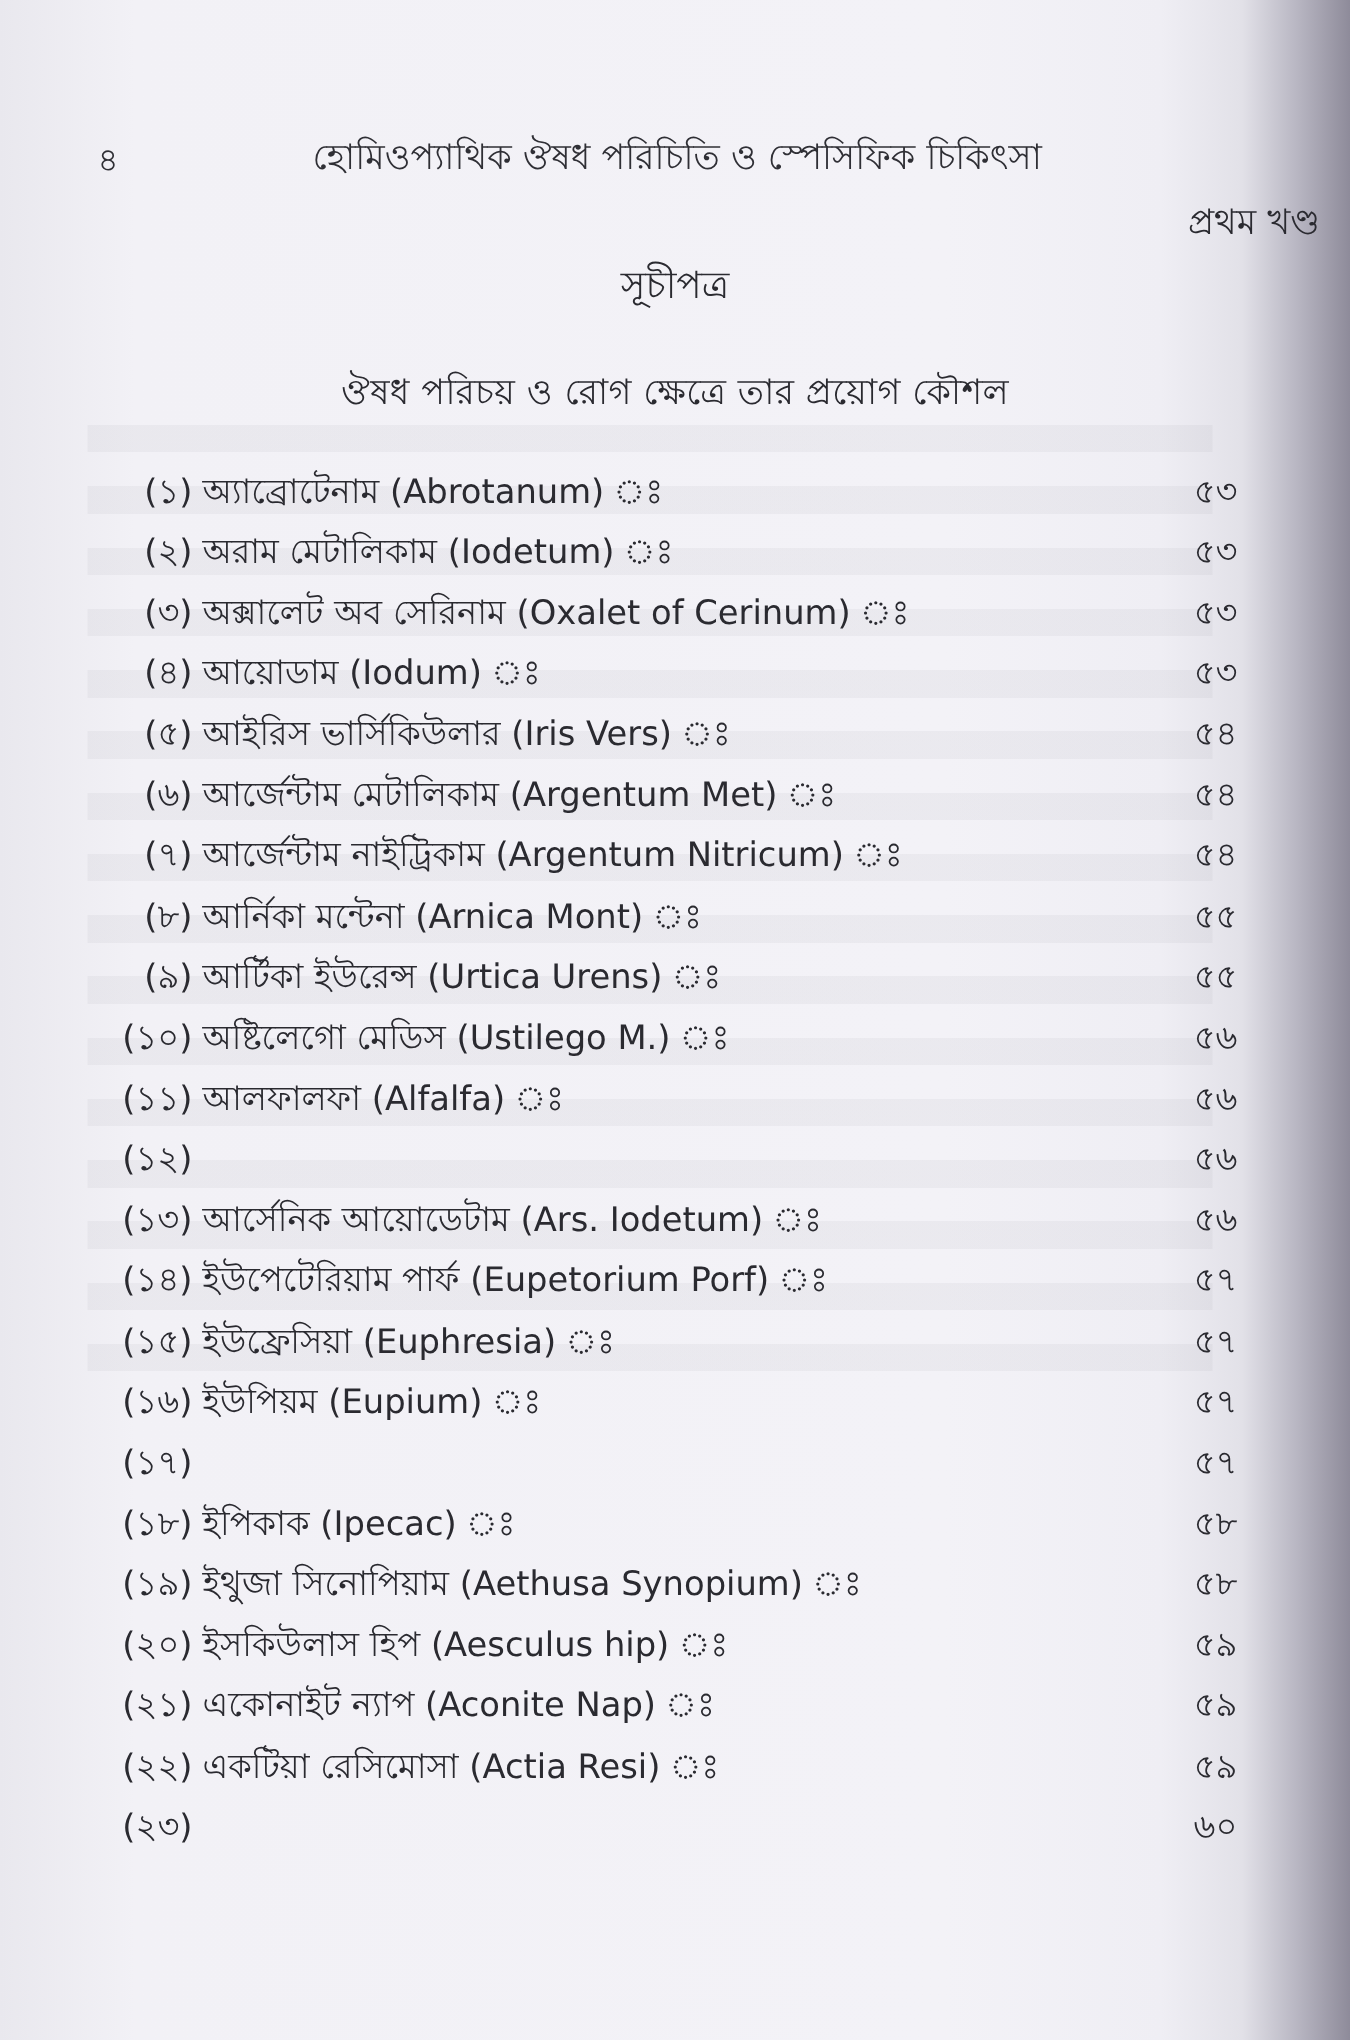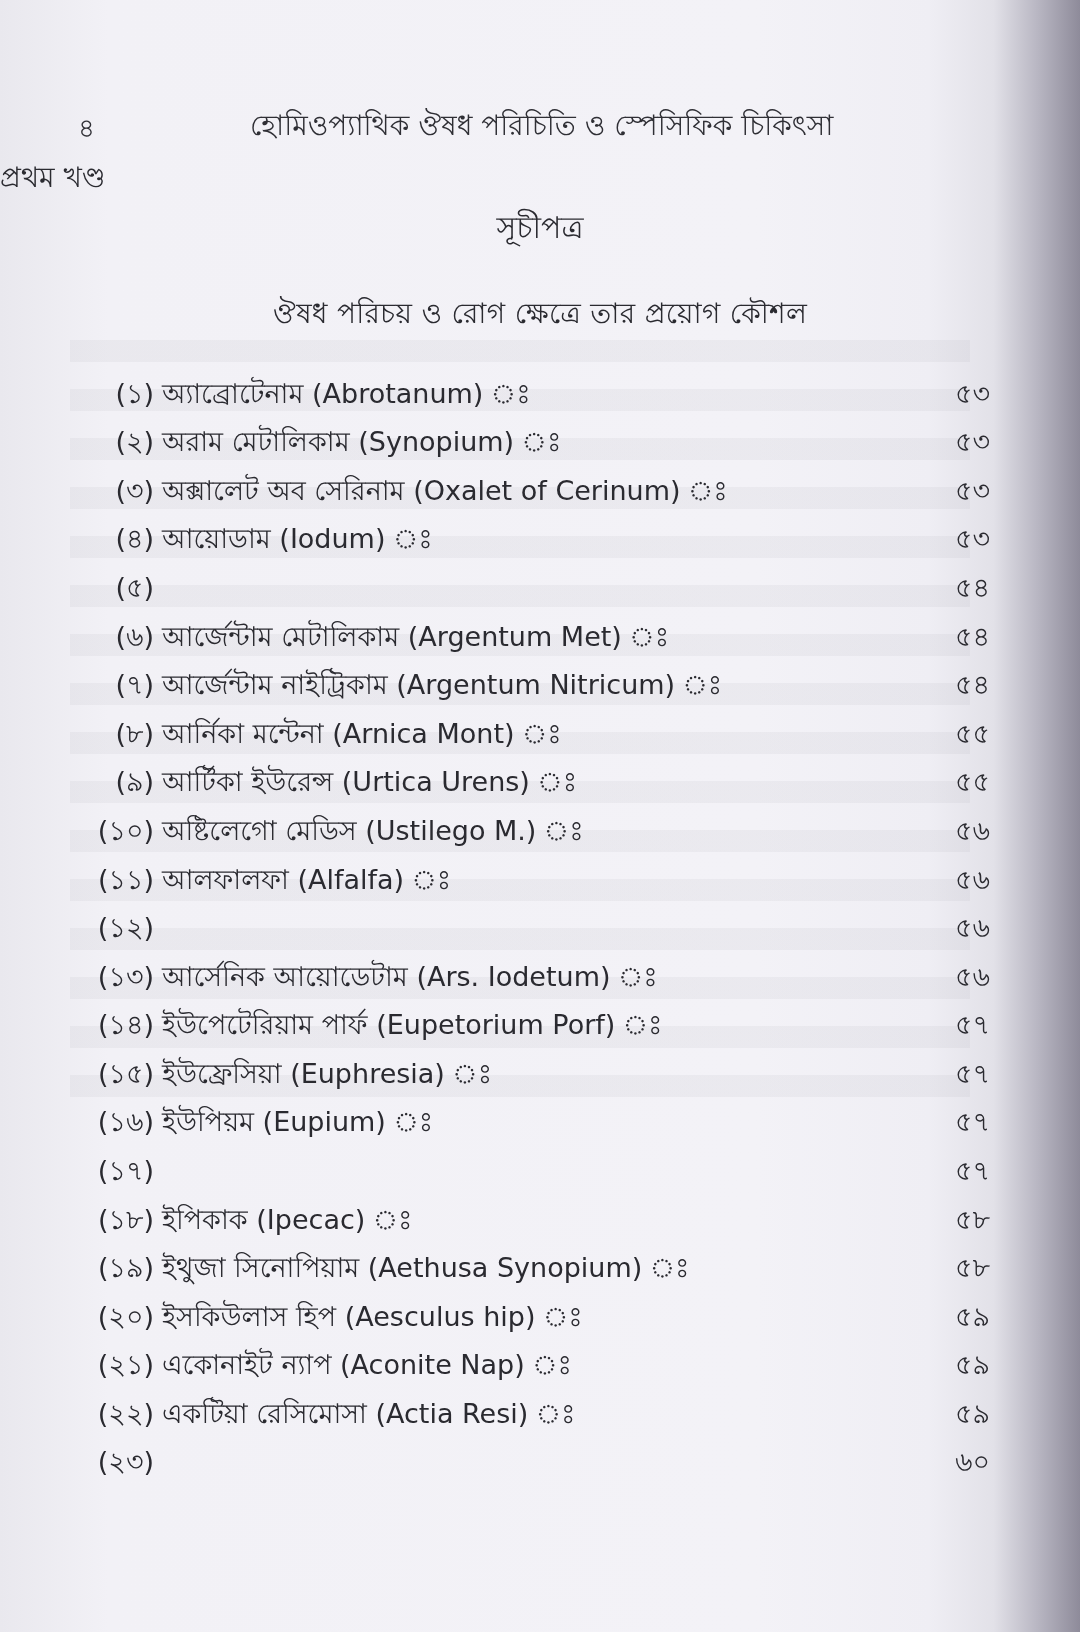--- a/index.html
+++ b/index.html
@@ -21,21 +21,21 @@
   }
   .page-number {
     position: absolute; left: 78px; top: 108px;
     font-size: 26px; color: #2f2f35;
   }
   .running-head {
     position: absolute; left: 250px; top: 104px; width: 600px;
     font-size: 28px; color: #2f2f35; white-space: nowrap;
   }
   .part-title {
-    position: absolute; left: 0; top: 156px; width: 1056px; text-align: left;
+    position: absolute; left: 0; top: 156px; width: 1056px; text-align: right;
     font-size: 28px; color: #2a2a30;
   }
   .toc-title {
     position: absolute; left: 0; top: 204px; width: 1080px; text-align: center;
     font-size: 30px; color: #2a2a30;
   }
   .section-heading {
     position: absolute; left: 0; top: 292px; width: 1080px; text-align: center;
     font-size: 28px; color: #2a2a30; letter-spacing: 0.3px;
   }
@@ -61,35 +61,36 @@
   <div class="section-heading">ঔষধ পরিচয় ও রোগ ক্ষেত্রে তার প্রয়োগ কৌশল</div>
 
   <div class="toc-list">
     <div class="toc-row" style="top:0px">
         <span class="toc-num" style="left:86px">(১)</span>
         <span class="toc-name" style="left:162px">অ্যাব্রোটেনাম (Abrotanum) ঃ</span>
         <span class="toc-page">৫৩</span>
       </div>
     <div class="toc-row" style="top:48px">
         <span class="toc-num" style="left:86px">(২)</span>
-        <span class="toc-name" style="left:162px">অরাম মেটালিকাম (Synopium) ঃ</span>
+        <span class="toc-name" style="left:162px">অরাম মেটালিকাম (Iodetum) ঃ</span>
         <span class="toc-page">৫৩</span>
       </div>
     <div class="toc-row" style="top:97px">
         <span class="toc-num" style="left:86px">(৩)</span>
         <span class="toc-name" style="left:162px">অক্সালেট অব সেরিনাম (Oxalet of Cerinum) ঃ</span>
         <span class="toc-page">৫৩</span>
       </div>
     <div class="toc-row" style="top:145px">
         <span class="toc-num" style="left:86px">(৪)</span>
         <span class="toc-name" style="left:162px">আয়োডাম (Iodum) ঃ</span>
         <span class="toc-page">৫৩</span>
       </div>
     <div class="toc-row" style="top:194px">
         <span class="toc-num" style="left:86px">(৫)</span>
+        <span class="toc-name" style="left:162px">আইরিস ভার্সিকিউলার (Iris Vers) ঃ</span>
         <span class="toc-page">৫৪</span>
       </div>
     <div class="toc-row" style="top:243px">
         <span class="toc-num" style="left:86px">(৬)</span>
         <span class="toc-name" style="left:162px">আর্জেন্টাম মেটালিকাম (Argentum Met) ঃ</span>
         <span class="toc-page">৫৪</span>
       </div>
     <div class="toc-row" style="top:291px">
         <span class="toc-num" style="left:86px">(৭)</span>
         <span class="toc-name" style="left:162px">আর্জেন্টাম নাইট্রিকাম (Argentum Nitricum) ঃ</span>

